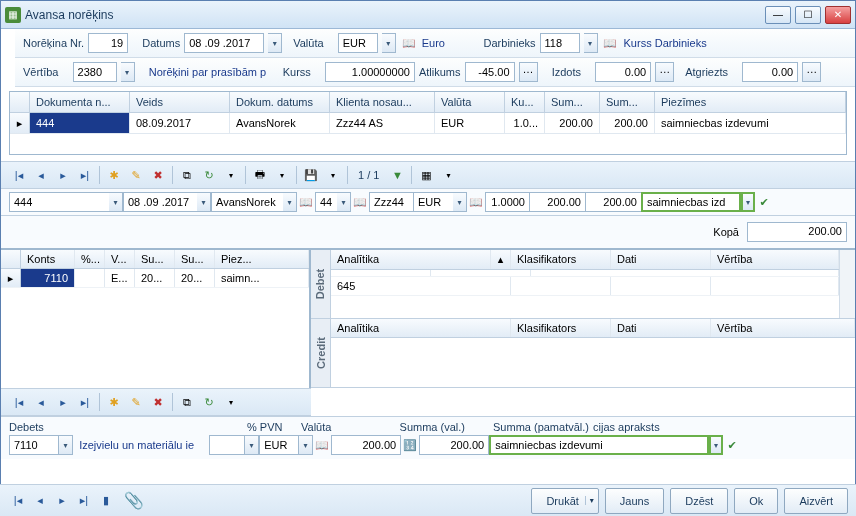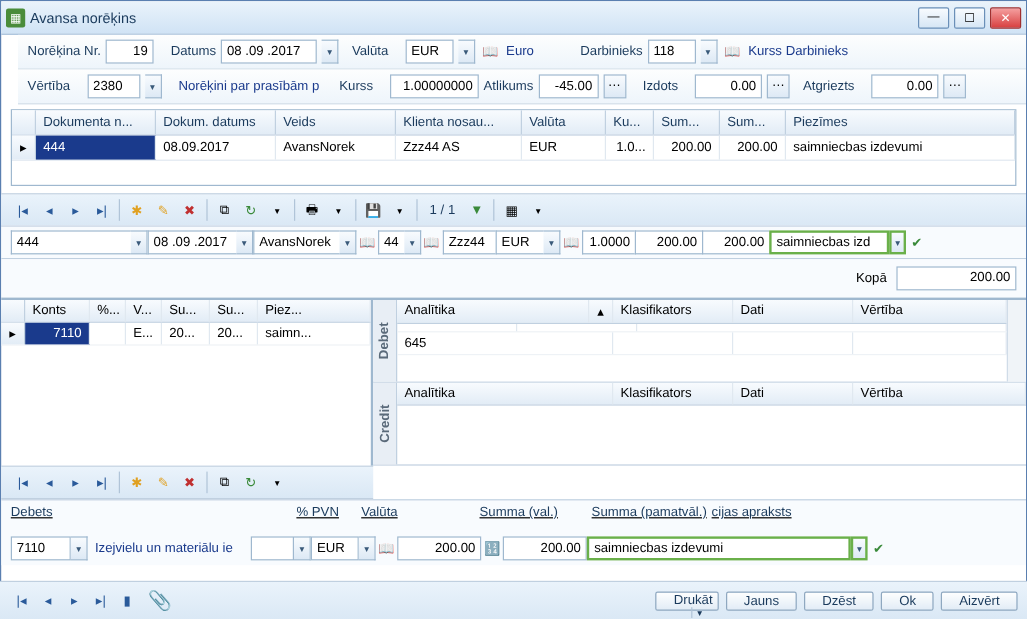--- a/index.html
+++ b/index.html
@@ -46,29 +46,29 @@
 .right-pane { flex:1; display:flex; flex-direction:column;}
 .vlabel { width:20px; background:#e8eef5; border-right:1px solid #c0d0e0; display:flex;align-items:center;justify-content:center;}
 .vlabel span { transform: rotate(-90deg); color:#5a6a7a; font-weight:bold; white-space:nowrap;}
 .dc-section { display:flex; flex:1; border-bottom:1px solid #c0d0e0;}
 .dc-grid { flex:1; }
 .dc-head { display:flex; background:linear-gradient(#f8fbfe,#e2ecf6); border-bottom:1px solid #c0d0e0;}
 .dc-head .cell, .dc-row .cell { padding:3px 6px; border-right:1px solid #e0e8f0; overflow:hidden;}
 .dc-row { display:flex; border-bottom:1px solid #eef2f6;}
 
 .bottom-edit { padding:4px 8px; background:#f8fbfe; border-top:1px solid #c0d0e0;}
-.bottom-edit .lbls { display:flex; gap:4px; margin-bottom:14px;text-decoration:underline; }
+.bottom-edit .lbls { display:flex; gap:4px; margin-bottom:2px; }
 .bottom-edit .lbls label { color:#1a3a5c; }
 .bottom-edit .flds { display:flex; align-items:center; }
 
 .footer { display:flex; align-items:center; padding:4px 8px; background:linear-gradient(#eaf3fb,#dae8f5); border-top:1px solid #c0d0e0; position:absolute; bottom:0; left:0; right:0; height:32px;}
 .footer .nav { display:flex; gap:2px;}
 .footer .clip { margin-left:8px; font-size:16px; color:#8a7a4a;}
 .footer .btns { margin-left:auto; display:flex; gap:6px;}
-.btn { height:16px; padding:0 14px; border:1px solid #8fa8c0; background:linear-gradient(#fdfefe,#e2ecf6); border-radius:2px; cursor:pointer; color:#1a3a5c;flex-direction:column;}
+.btn { height:26px; padding:0 14px; border:1px solid #8fa8c0; background:linear-gradient(#fdfefe,#e2ecf6); border-radius:2px; cursor:pointer; color:#1a3a5c;}
 .btn.combo { padding-right:4px; display:flex; align-items:center;}
 .btn.combo .dv { border-left:1px solid #b0c4d8; margin-left:6px; padding-left:4px; font-size:8px;}
 
 .scroll-v { width:16px; background:#f0f4f8; border-left:1px solid #d0dce8;}
 </style>
 </head>
 <body>
 
 <div class="titlebar">
   <span class="icon">▦</span>
@@ -104,42 +104,42 @@
 
 <div class="form-row">
   <label>Vērtība</label>
   &nbsp;&nbsp;
   <input class="txt" style="width: 44px;" value="2380">
   <span class="drop">▾</span>
   &nbsp;&nbsp;
   <span class="link" style="width:130px;overflow:hidden;display:inline-block">Norēķini par prasībām p</span>
   <label>Kurss</label>
   &nbsp;&nbsp;
-  <input class="txt right" style="width: 74px;" value="1.00000000">
+  <input class="txt right" style="width: 90px;" value="1.00000000">
   <label>Atlikums</label>
   <input class="txt right" style="width: 50px;" value="-45.00">
   <span class="ellips">…</span>
   &nbsp;&nbsp;
   <label>Izdots</label>
   &nbsp;&nbsp;
   <input class="txt right" style="width: 56px;" value="0.00">
   <span class="ellips">…</span>
   &nbsp;
   <label>Atgriezts</label>
   &nbsp;&nbsp;
   <input class="txt right" style="width: 56px;" value="0.00">
   <span class="ellips">…</span>
 </div>
 
 <div class="grid">
   <div class="grid-head">
     <div class="rowhead"></div>
     <div class="cell" style="width:100px">Dokumenta n...</div>
+    <div class="cell" style="width:100px">Veids</div>
     <div class="cell" style="width:100px">Dokum. datums</div>
-    <div class="cell" style="width:100px">Veids</div>
     <div class="cell" style="width:105px">Klienta nosau...</div>
     <div class="cell" style="width:70px">Valūta</div>
     <div class="cell" style="width:40px">Ku...</div>
     <div class="cell" style="width:55px">Sum...</div>
     <div class="cell" style="width:55px">Sum...</div>
     <div class="cell" style="flex:1">Piezīmes</div>
   </div>
   <div class="grid-row">
     <div class="rowhead">▸</div>
     <div class="cell sel" style="width:100px">444</div>

